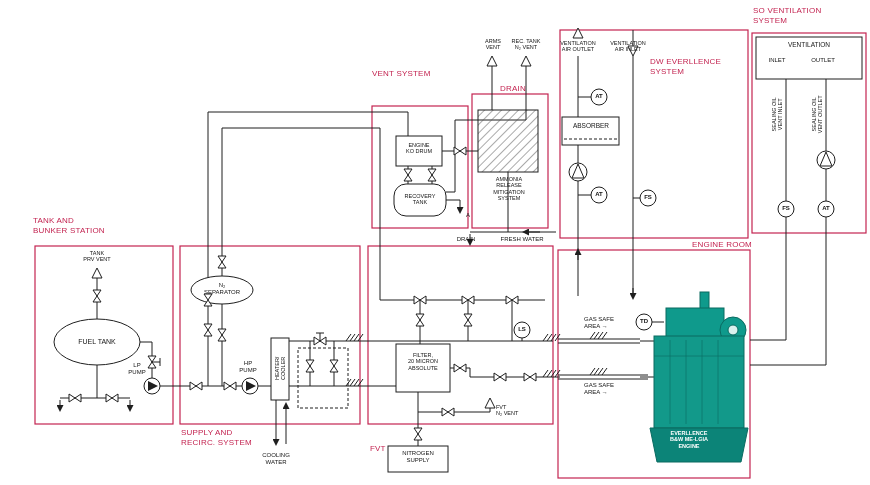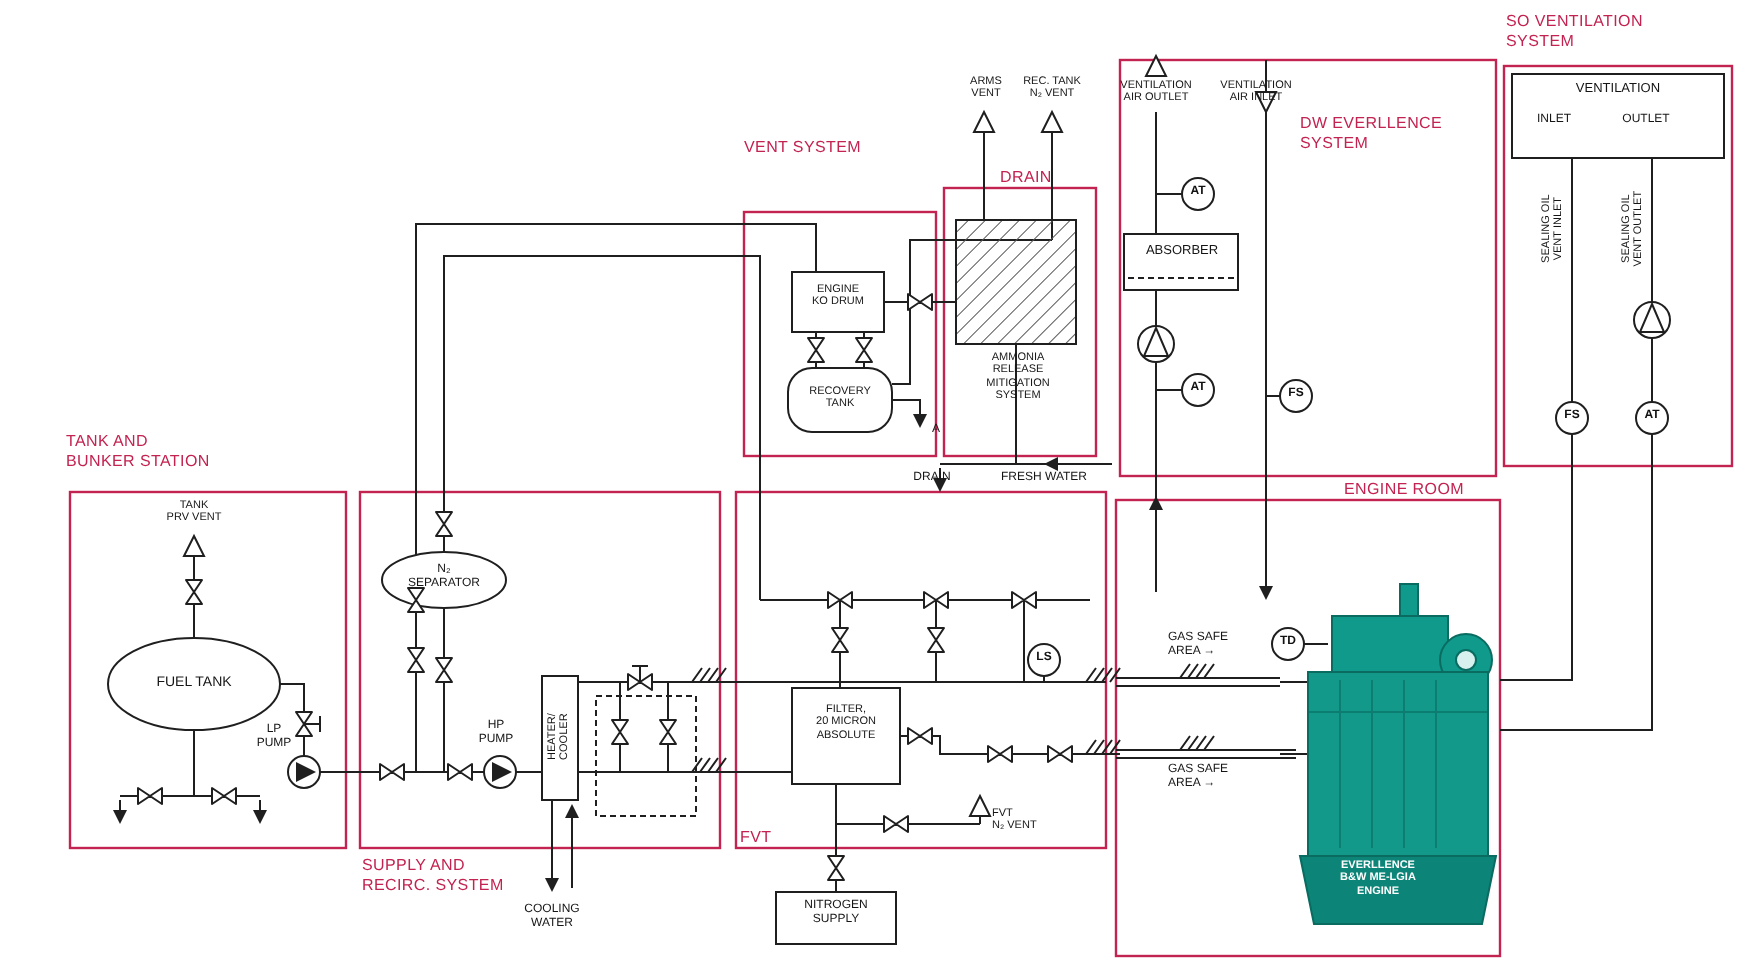--- a/index.html
+++ b/index.html
@@ -187,26 +187,26 @@
     <path d="M650 428 L748 428 L741 462 L657 462 Z" fill="#0c8478" stroke="#0a6b61"></path>
   </g>
 </svg>
 
 <div class="lbl red" style="left:753px;top:6px;width:110px">SO VENTILATION
 SYSTEM</div>
 <div class="lbl red" style="left:650px;top:57px;width:95px">DW EVERLLENCE
 SYSTEM</div>
 <div class="lbl red" style="left:372px;top:69px;width:80px">VENT SYSTEM</div>
 <div class="lbl red" style="left:500px;top:84px;width:45px">DRAIN</div>
-<div class="lbl red" style="left:672px;top:240px;width:78px">ENGINE ROOM</div>
+<div class="lbl red" style="left:692px;top:240px;width:78px">ENGINE ROOM</div>
 <div class="lbl red" style="left:181px;top:428px;width:105px">SUPPLY AND
 RECIRC. SYSTEM</div>
 <div class="lbl red" style="left:33px;top:216px;width:100px">TANK AND
 BUNKER STATION</div>
-<div class="lbl red" style="left:370px;top:414px;width:40px">FVT</div>
+<div class="lbl red" style="left:370px;top:444px;width:40px">FVT</div>
 
 <div class="lbl t7" style="left:62px;top:338px;width:70px">FUEL TANK</div>
 <div class="lbl" style="left:122px;top:362px;width:30px">LP
 PUMP</div>
 <div class="lbl" style="left:192px;top:282px;width:60px">N₂
 SEPARATOR</div>
 <div class="lbl" style="left:233px;top:360px;width:30px">HP
 PUMP</div>
 <div class="lbl t55 vert" style="left:250px;top:362px;width:60px">HEATER/
 COOLER</div>

